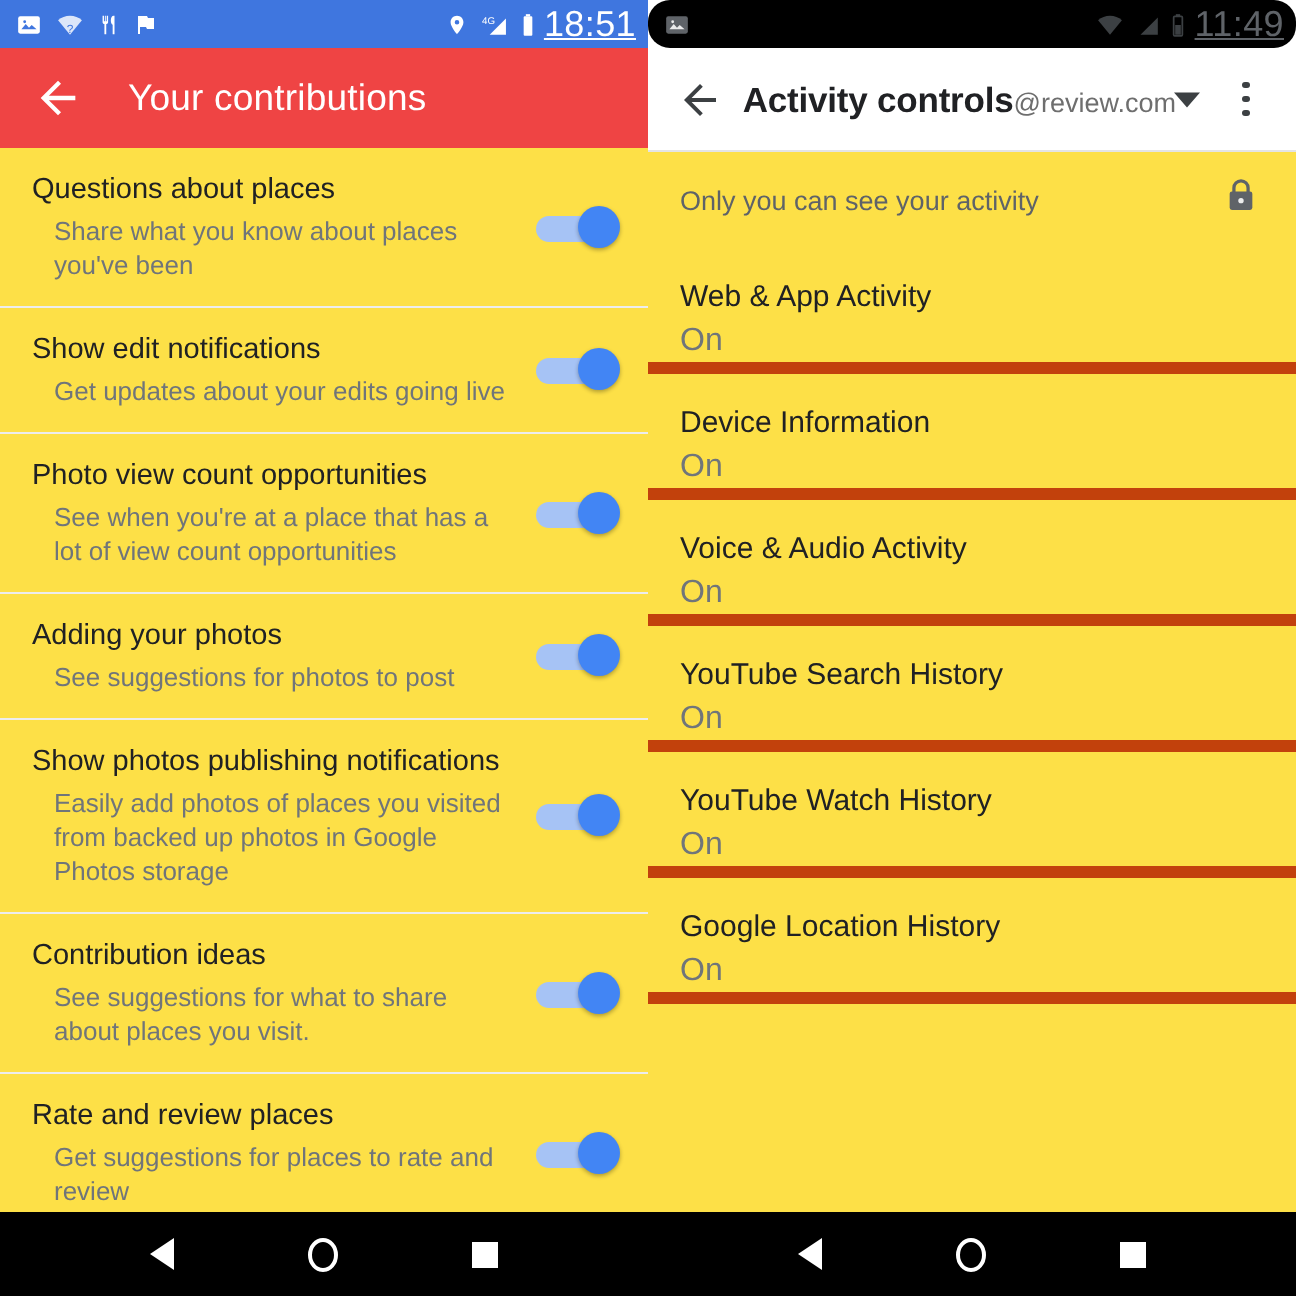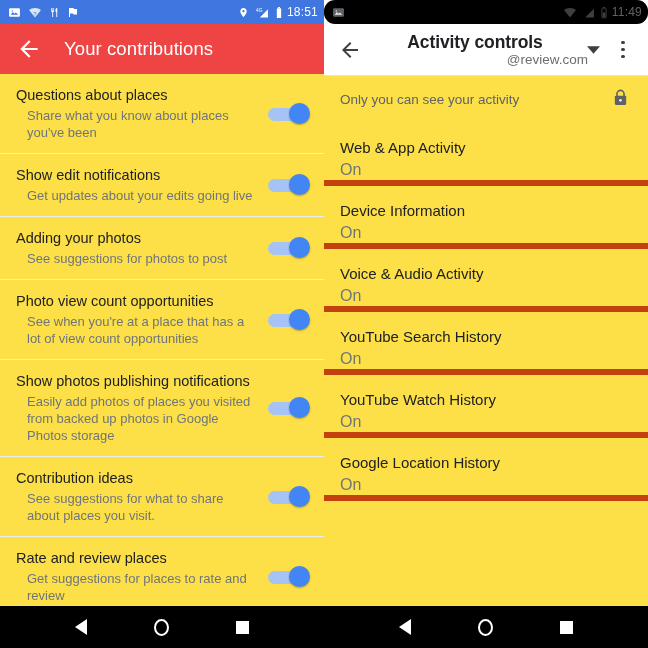--- a/index.html
+++ b/index.html
@@ -19,21 +19,21 @@
     height:24px; flex:0 0 24px;
     display:flex; align-items:center;
     padding:0 6px 0 8px;
     font-size:12.5px;
   }
   .sb-blue { background:#3F76DF; color:#fff; }
   .sb-gray { background:#000000; color:#5F6368;border-radius:11px; }
   .sb-left-icons { display:flex; align-items:center; gap:7px; }
   .sb-spacer { flex:1 1 auto; }
   .sb-right-icons { display:flex; align-items:center; gap:5px; }
-  .sb-time { font-size:12px; letter-spacing:.2px; margin-left:4px; }
+  .sb-time { font-size:18px; letter-spacing:.2px; margin-left:4px;text-decoration:underline; }
   .ic { display:inline-block; line-height:0; }
 
   
   .appbar-blue {
     flex:0 0 50px; height:50px;
     background:#ef4444; color:#fff;
     display:flex; align-items:center;
     padding:0 16px;
   }
   .appbar-blue .back { width:26px; height:26px; flex:0 0 26px; margin-right:22px; }
@@ -43,21 +43,21 @@
   .appbar-white {
     flex:0 0 52px; height:52px;
     background:#fff; color:#202124;
     display:flex; align-items:center;
     padding:0 14px 0 14px;
     border-bottom:1px solid #E4E4E4;
     position:relative;
   }
   .appbar-white .back { width:24px; height:24px; flex:0 0 24px; }
   .aw-titleblock {
-    flex:1 1 auto; display:flex; flex-direction:column;
+    flex:1 1 auto; display:flex; flex-direction:row;
     align-items:center; justify-content:flex-end;
     margin-left:6px;
   }
   .aw-title { font-size:17.5px; font-weight:700; color:#202124; letter-spacing:-.1px; line-height:20px; }
   .aw-sub { font-size:13.5px; color:#6E6E6E; line-height:16px; align-self:flex-end; margin-right:-6px; }
   .aw-caret { width:18px; flex:0 0 18px; display:flex; justify-content:center; align-items:center; margin:0 10px 0 2px; }
   .aw-more { width:22px; flex:0 0 22px; display:flex; flex-direction:column; align-items:center; gap:3.5px; }
   .dot { width:3.5px; height:3.5px; border-radius:50%; background:#3C4043; }
 
   
@@ -201,33 +201,33 @@
         <div class="row-sub">Get updates about your edits going live</div>
       </div>
       <div class="toggle">
         <div class="tg-track"></div>
         <div class="tg-thumb"></div>
       </div>
     </div>
 
     <div class="row">
       <div class="row-text">
+        <div class="row-title">Photo view count opportunities</div>
+        <div class="row-sub">See when you're at a place that has a lot of view count opportunities</div>
+      </div>
+      <div class="toggle">
+        <div class="tg-track"></div>
+        <div class="tg-thumb"></div>
+      </div>
+    </div>
+
+    <div class="row">
+      <div class="row-text">
         <div class="row-title">Adding your photos</div>
         <div class="row-sub">See suggestions for photos to post</div>
-      </div>
-      <div class="toggle">
-        <div class="tg-track"></div>
-        <div class="tg-thumb"></div>
-      </div>
-    </div>
-
-    <div class="row">
-      <div class="row-text">
-        <div class="row-title">Photo view count opportunities</div>
-        <div class="row-sub">See when you're at a place that has a lot of view count opportunities</div>
       </div>
       <div class="toggle">
         <div class="tg-track"></div>
         <div class="tg-thumb"></div>
       </div>
     </div>
 
     <div class="row">
       <div class="row-text">
         <div class="row-title">Show photos publishing notifications</div>

